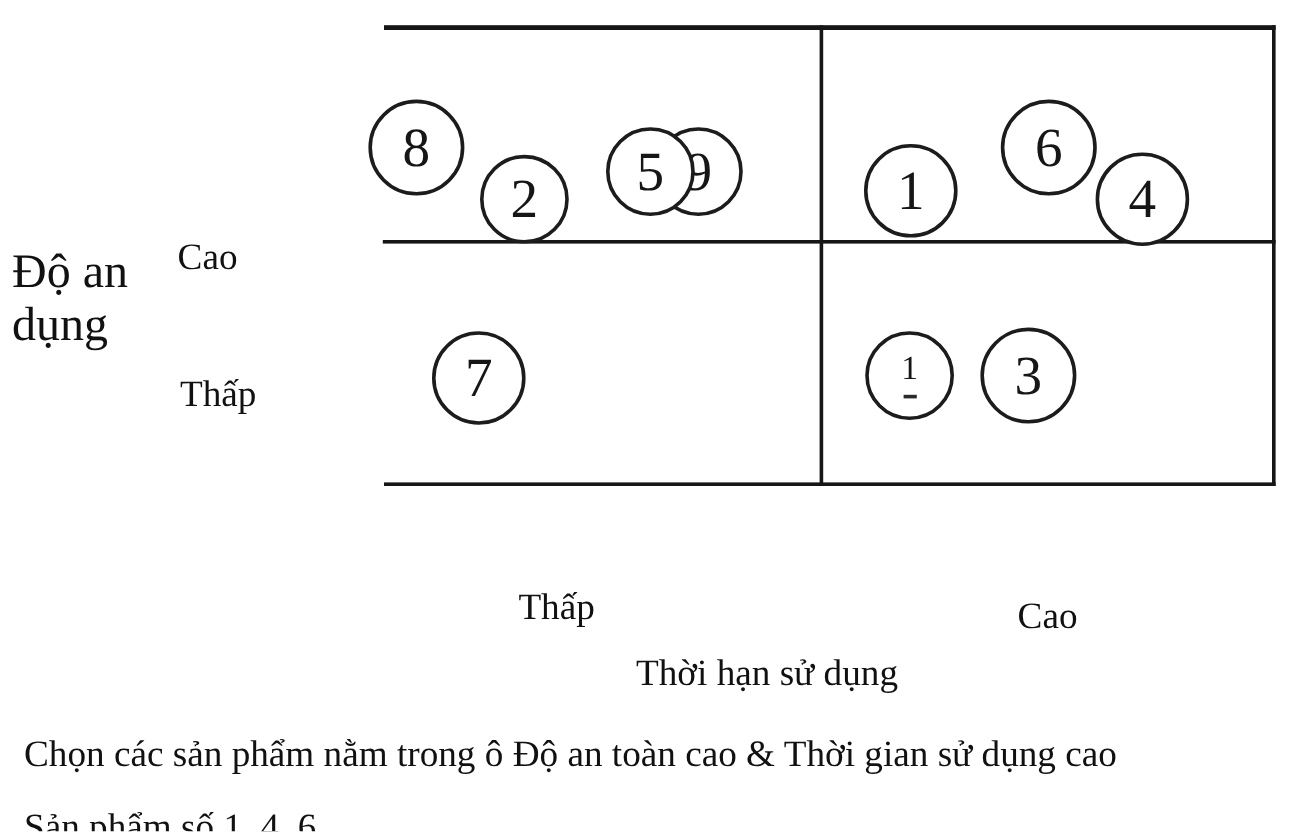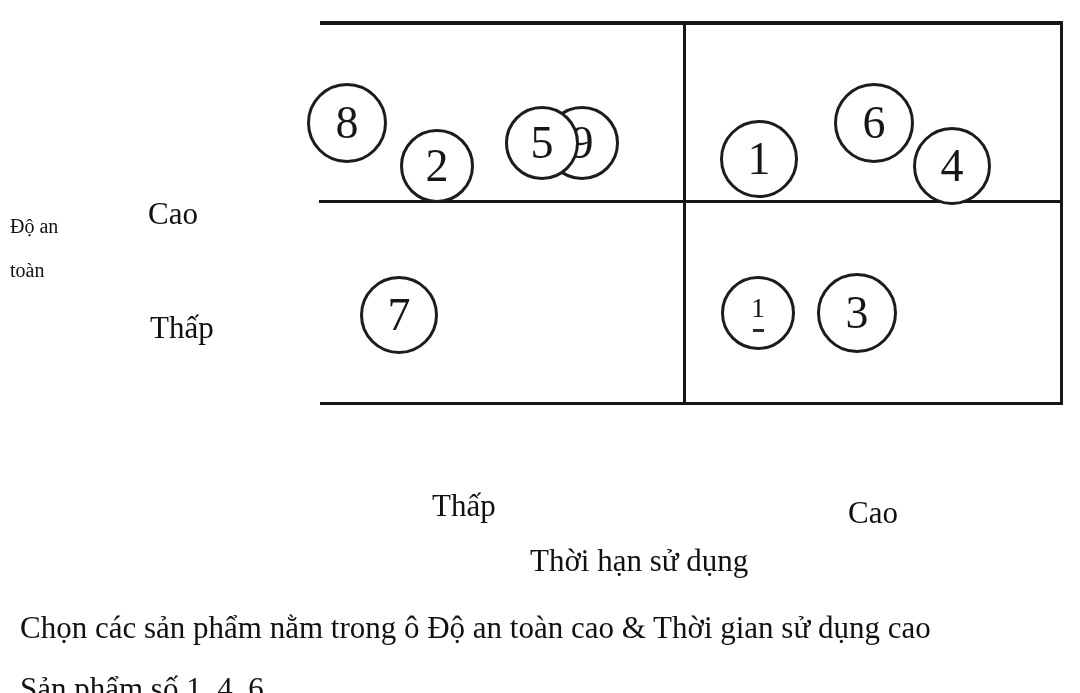--- a/index.html
+++ b/index.html
@@ -46,21 +46,21 @@
   .axis-label {
     position: absolute;
     font-size: 31px;
     line-height: 1.15;
     white-space: nowrap;
   }
   .y-axis-title {
     position: absolute;
     left: 10px;
     top: 204px;
-    font-size: 20px;
+    font-size: 40px;
     line-height: 44px;
     white-space: nowrap;
   }
   .caption-line {
     position: absolute;
     left: 20px;
     font-size: 31px;
     white-space: nowrap;
     font-family: Liberation Serif, serif;
   }
@@ -71,21 +71,21 @@
 <div id="canvas">
 
   <div class="gridline" style="left:320px; top:21px; width:743px; height:4px;"></div>
   <div class="gridline" style="left:319px; top:200px; width:744px; height:3px;"></div>
   <div class="gridline" style="left:320px; top:402px; width:743px; height:3px;"></div>
   <div class="gridline" style="left:683px; top:21px; width:3px; height:384px;"></div>
   <div class="gridline" style="left:1060px; top:21px; width:3px; height:384px;"></div>
 
   <div class="y-axis-title">
     <div>Độ an</div>
-    <div>toàn</div>
+    <div>dụng</div>
   </div>
   <div class="axis-label" style="left:148px; top:196px;">Cao</div>
   <div class="axis-label" style="left:150px; top:310px;">Thấp</div>
 
   <div>
       <div class="circle" style="left: 307px; top: 83px; width: 80px; height: 80px;">
         <span>8</span>
       </div>
       <div class="circle" style="left: 400px; top: 129px; width: 74px; height: 74px;">
         <span>2</span>

